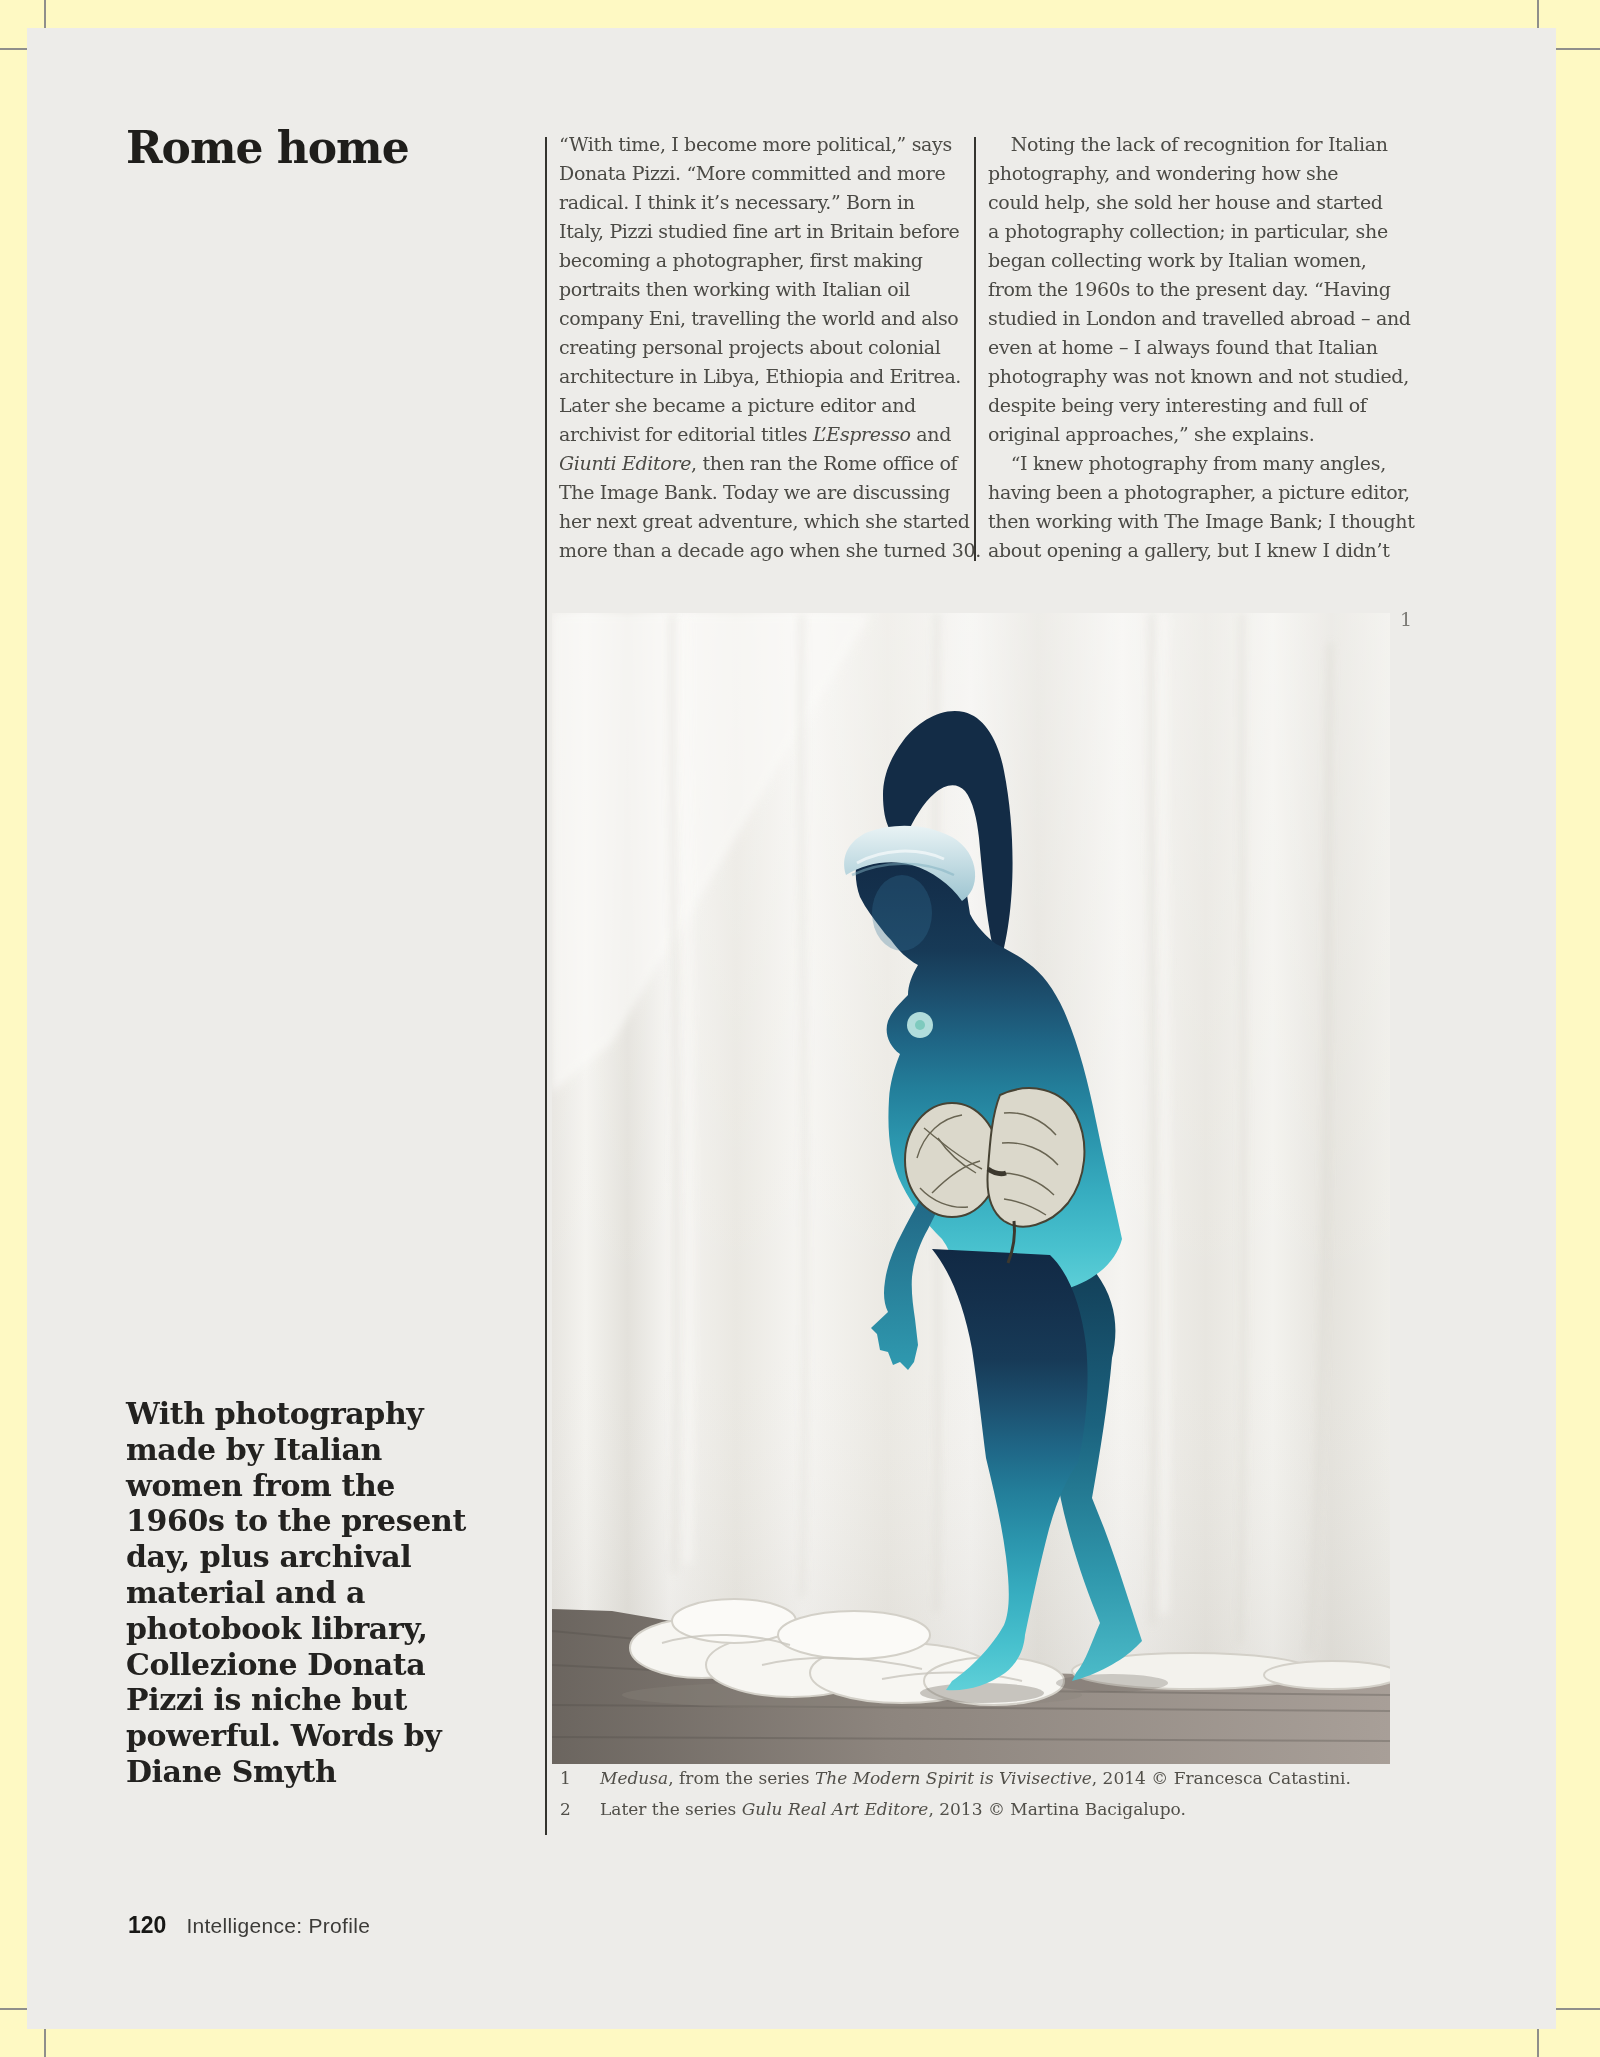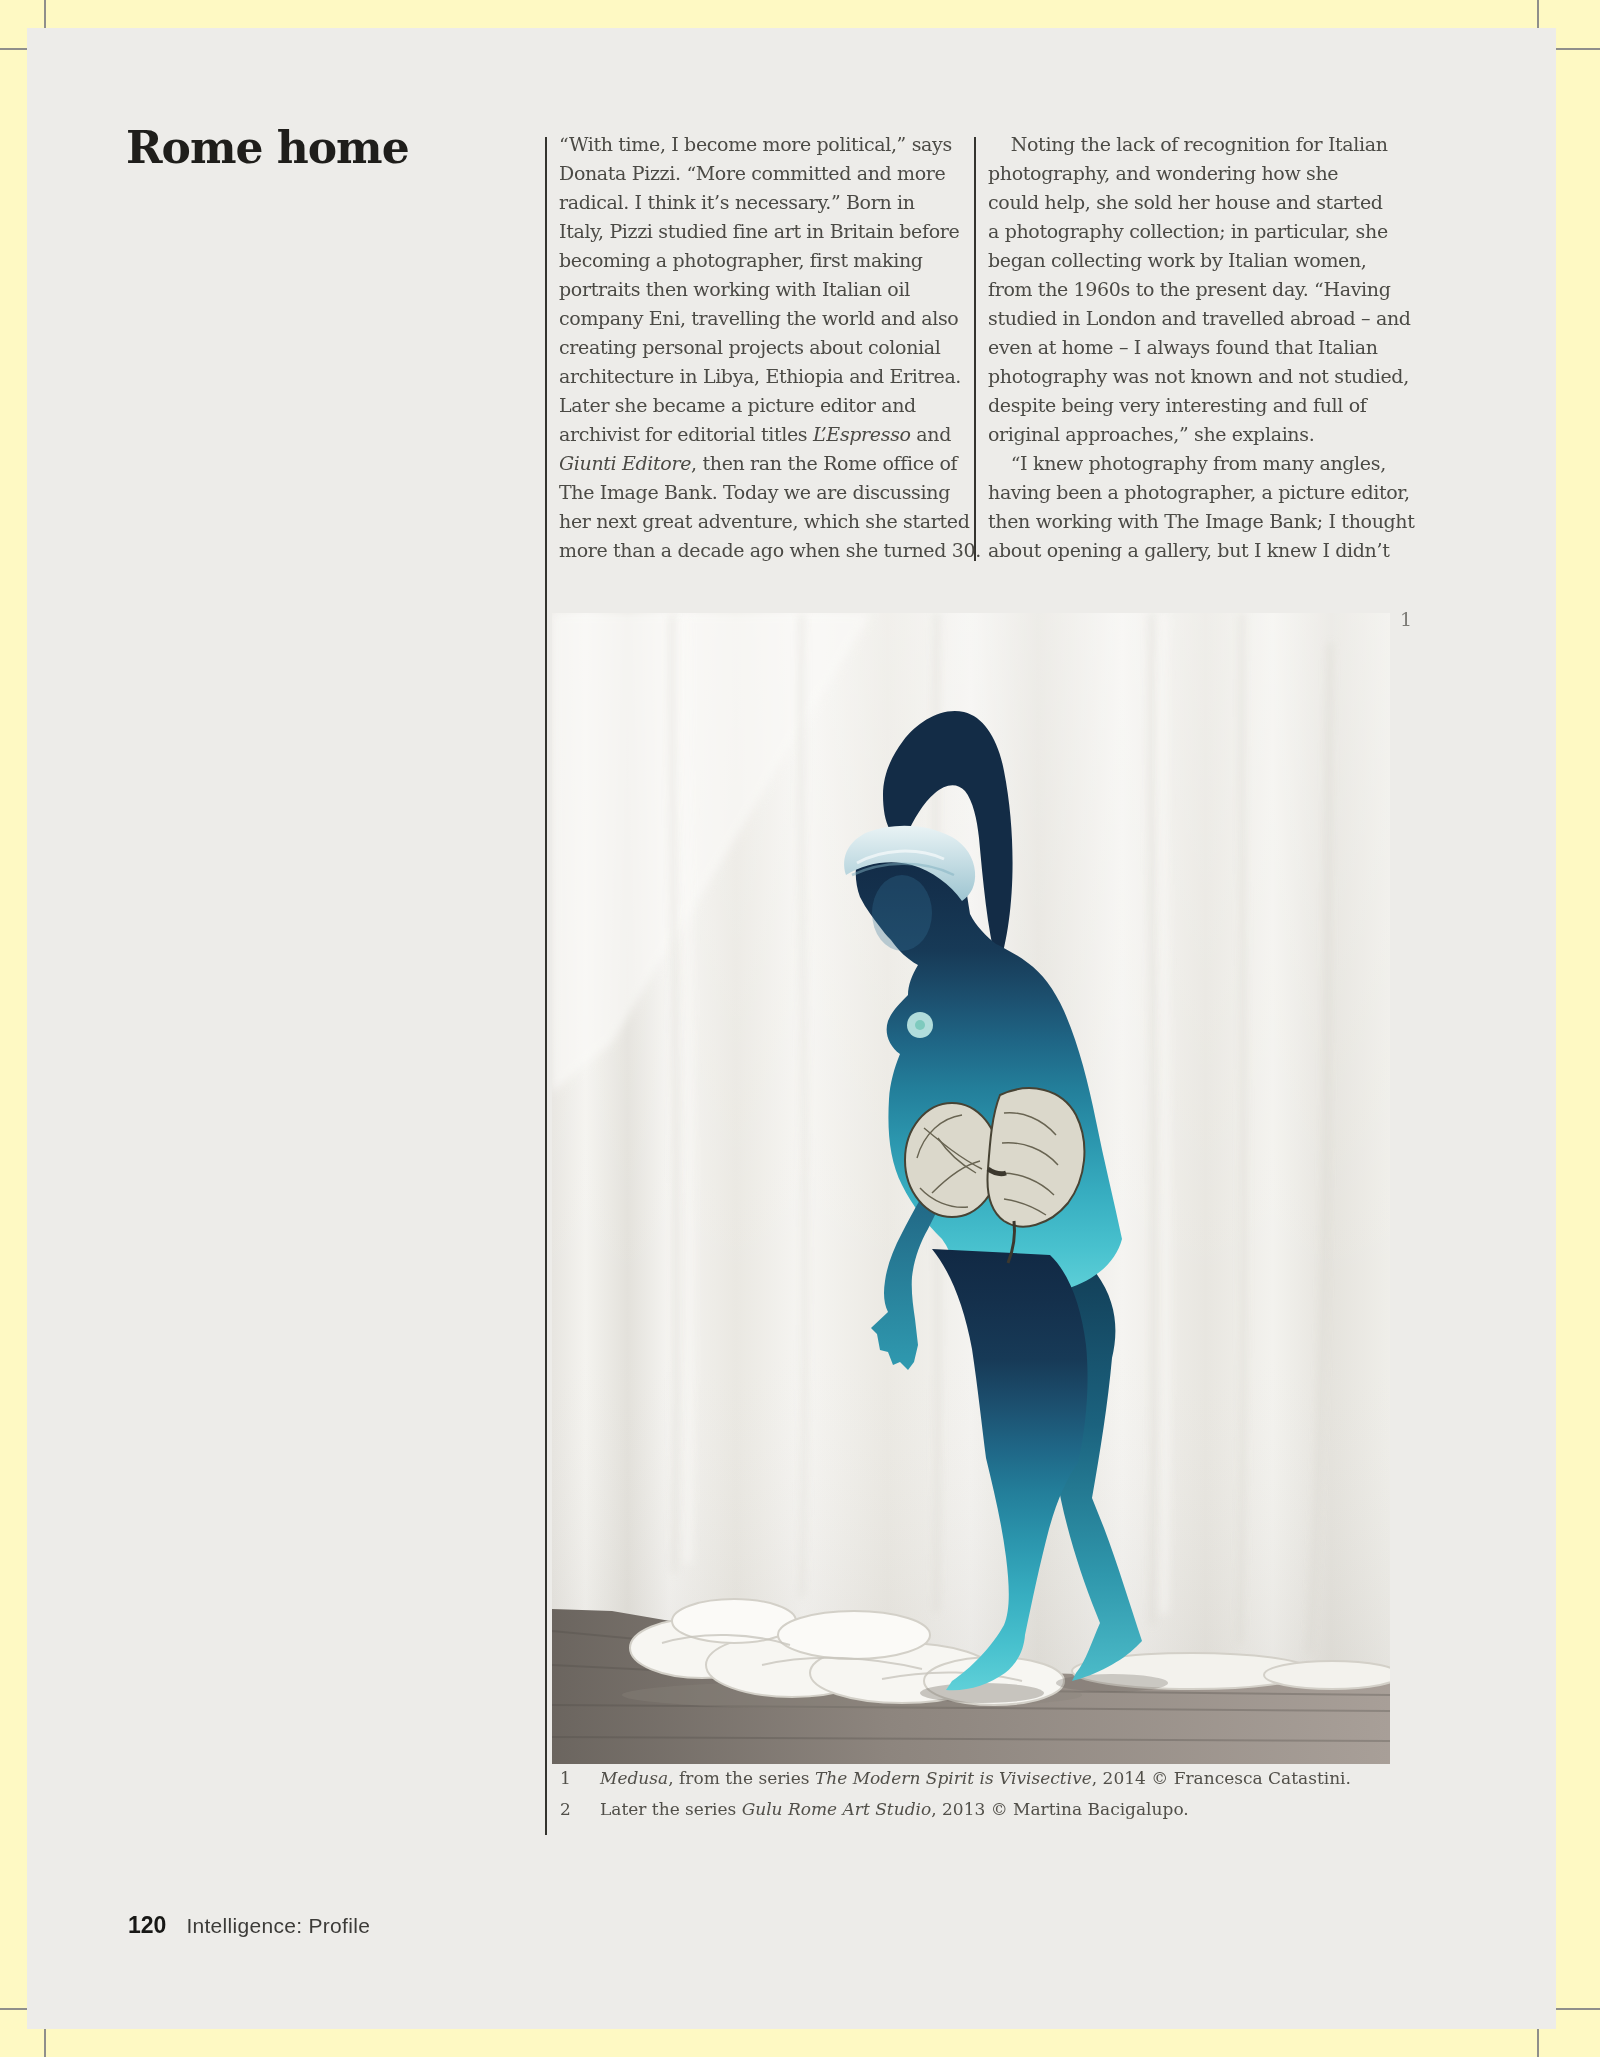--- a/index.html
+++ b/index.html
@@ -76,20 +76,31 @@
 studied in London and travelled abroad – and
 even at home – I always found that Italian
 photography was not known and not studied,
 despite being very interesting and full of
 original approaches,” she explains.
     “I knew photography from many angles,
 having been a photographer, a picture editor,
 then working with The Image Bank; I thought
 about opening a gallery, but I knew I didn’t</div>
 
+  <div class="standfirst">With photography
+made by Italian
+women from the
+1960s to the present
+day, plus archival
+material and a
+photobook library,
+Collezione Donata
+Pizzi is niche but
+powerful. Words by
+Diane Smyth</div>
 
   <div class="photo">
     <svg viewBox="0 0 838 1151" preserveAspectRatio="none">
       <defs>
         <linearGradient id="curtG" x1="0" y1="0" x2="1" y2="0">
           <stop offset="0" stop-color="#e7e5e0"></stop>
             <stop offset="0.04" stop-color="#f4f3ef"></stop>
           <stop offset="0.09" stop-color="#e3e1db"></stop>
             <stop offset="0.14" stop-color="#f5f4f1"></stop>
           <stop offset="0.22" stop-color="#eae8e2"></stop>
@@ -263,20 +274,20 @@
   </div>
 
   <div class="fig-marker">1</div>
 
   <div class="caption-row" id="cap1">
     <span class="cap-num">1</span>
     <span class="cap-text"><span class="it">Medusa</span><span>, from the series </span><span class="it">The Modern Spirit is Vivisective</span><span>, 2014 © Francesca Catastini.</span></span>
   </div>
   <div class="caption-row" id="cap2">
     <span class="cap-num">2</span>
-    <span class="cap-text"><span>Later the series </span><span class="it">Gulu Rome Art Studio</span><span>, 2013 © Martina Bacigalupo.</span></span>
+    <span class="cap-text"><span>Later the series </span><span class="it">Gulu Real Art Editore</span><span>, 2013 © Martina Bacigalupo.</span></span>
   </div>
 
   <div class="footer">
     <span class="pagenum">120</span><span>Intelligence: Profile</span>
   </div>
 
 </div>
 
 </body></html>

